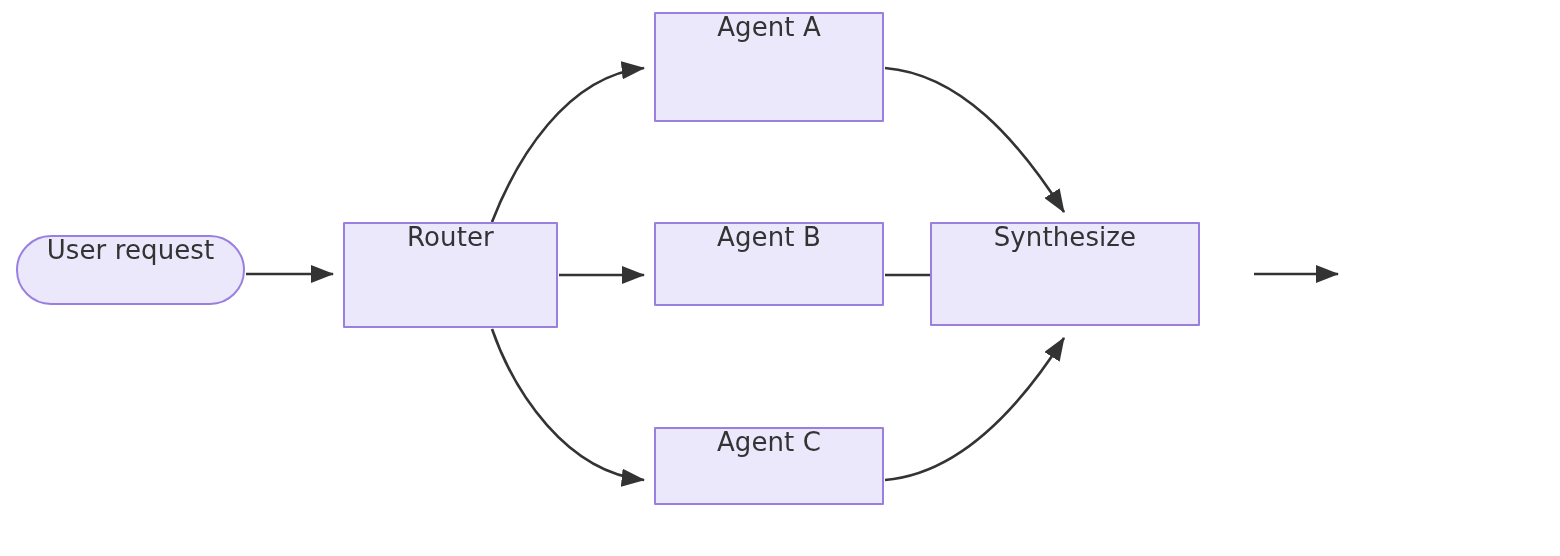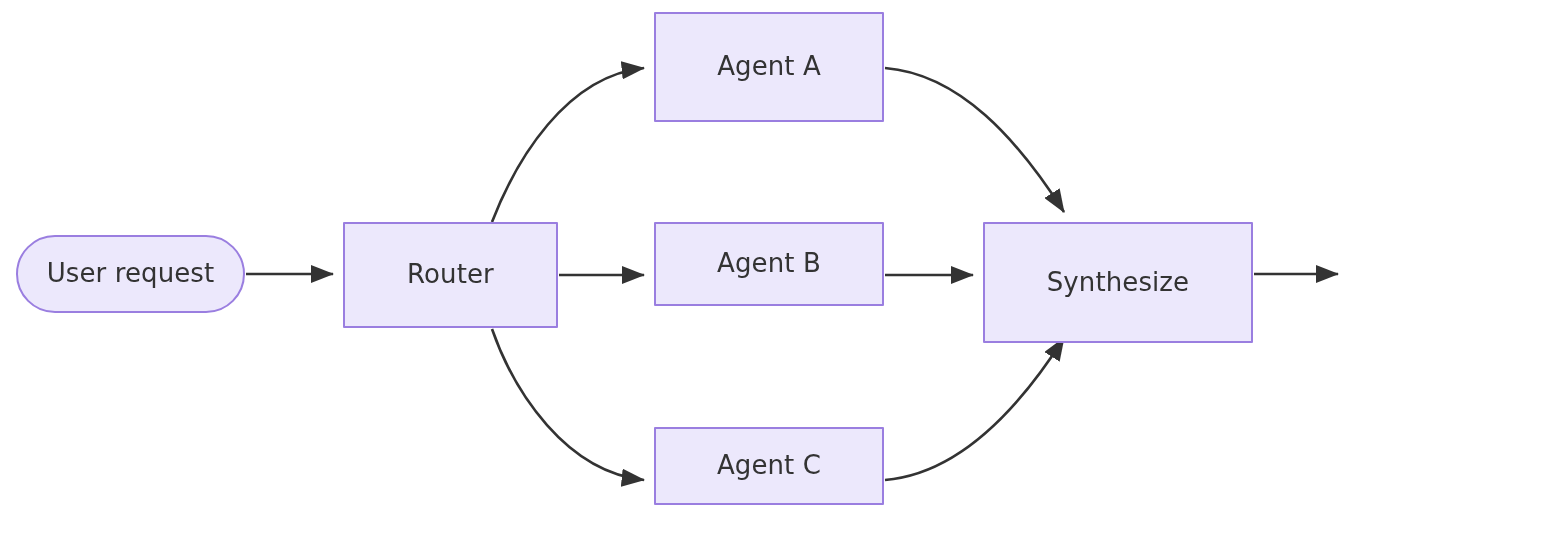--- a/index.html
+++ b/index.html
@@ -22,21 +22,20 @@
     left: 0;
     top: 0;
     width: 1560px;
     height: 556px;
     pointer-events: none;
   }
   .node {
     position: absolute;
     box-sizing: border-box;
     display: flex;
-    align-items: center;
     justify-content: center;
     background: #ece8fc;
     border: 2px solid #9a7ee0;
     color: #333333;
     font-size: 26px;
     font-family: "DejaVu Sans", sans-serif;
     font-weight: 400;
     letter-spacing: 0.1px;
     white-space: nowrap;
     user-select: none;
@@ -45,26 +44,26 @@
     border-radius: 1px;
   }
   .node.pill {
     border-radius: 40px;
   }
   .node-label {
     line-height: 1;
     padding-bottom: 2px;
   }
   
-  #node-user-request { left: 16px;   top: 235px; width: 229px; height: 78px; }
+  #node-user-request { left: 16px;   top: 235px; width: 229px; height: 70px; }
   #node-router       { left: 343px;  top: 222px; width: 215px; height: 106px; }
   #node-agent-a      { left: 654px;  top: 12px;  width: 230px; height: 110px; }
   #node-agent-b      { left: 654px;  top: 222px; width: 230px; height: 84px; }
   #node-agent-c      { left: 654px;  top: 427px; width: 230px; height: 78px; }
-  #node-synthesize   { left: 983px;  top: 222px; width: 270px; height: 121px; }
+  #node-synthesize   { left: 930px;  top: 222px; width: 270px; height: 104px; }
   #node-response     { left: 1348px; top: 235px; width: 180px; height: 78px; }
 </style>
 </head>
 <body>
 
 <div id="canvas">
 
   <svg id="edges" viewBox="0 0 1560 556" width="1560" height="556" xmlns="http://www.w3.org/2000/svg">
     <defs>
       <marker id="arrowhead" markerWidth="9" markerHeight="7" refX="8.6" refY="3.5" orient="auto" markerUnits="strokeWidth">

